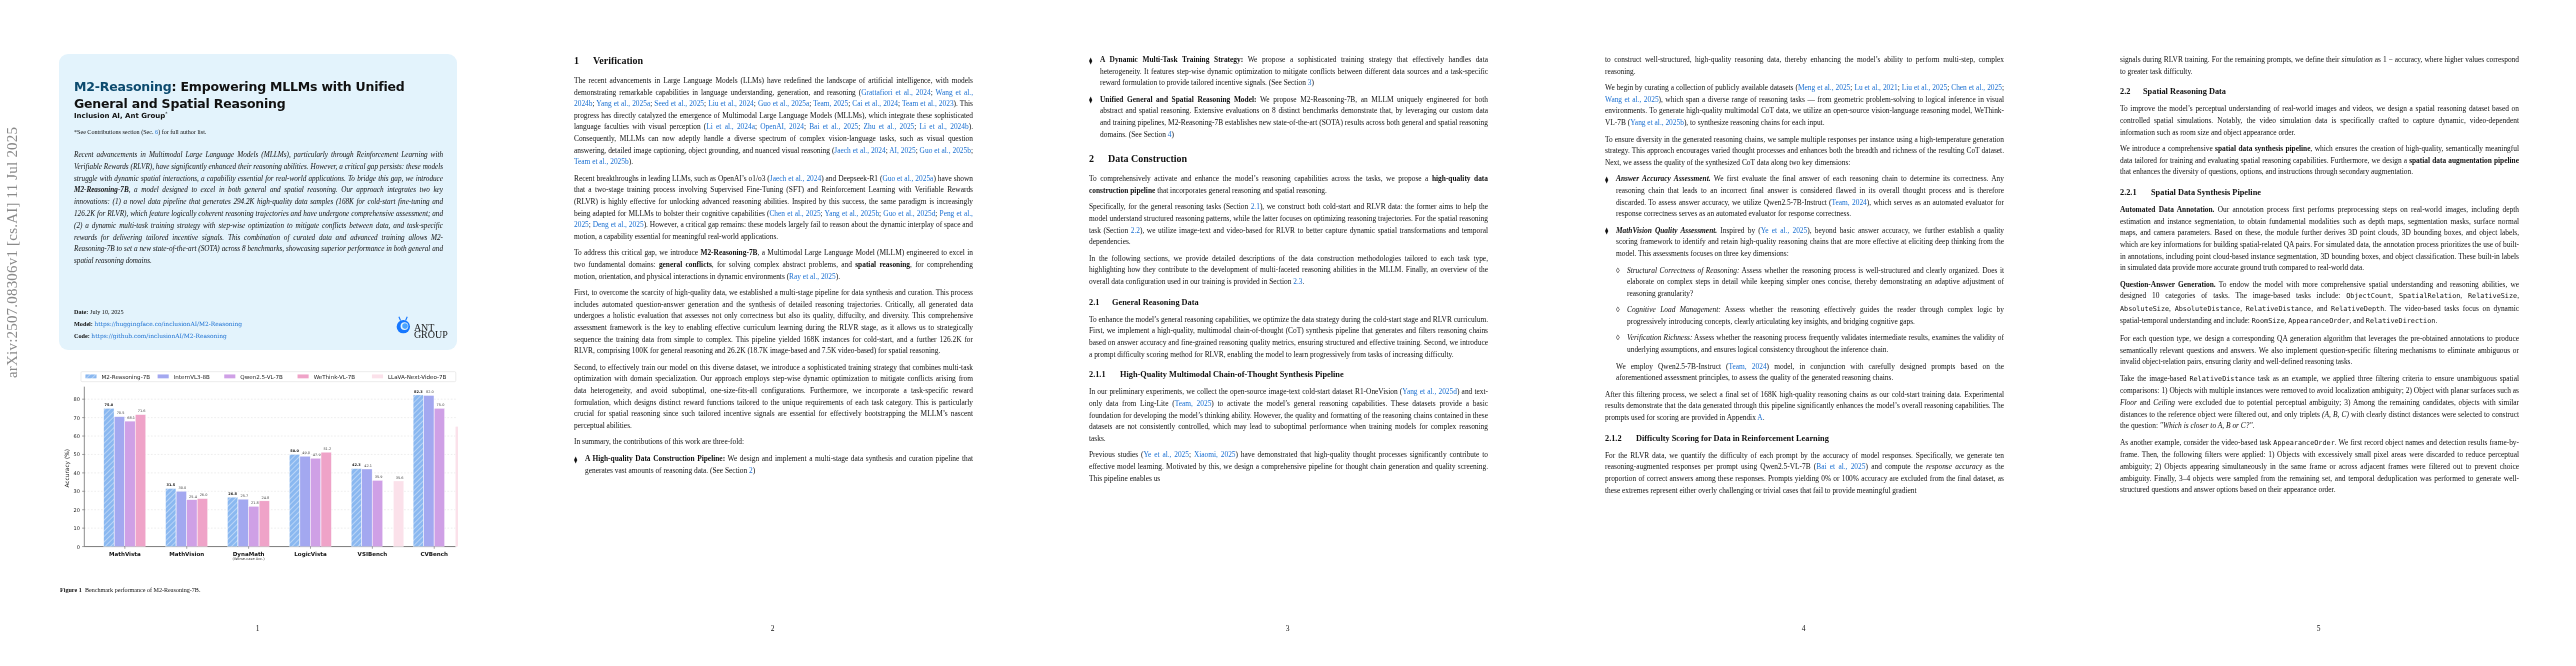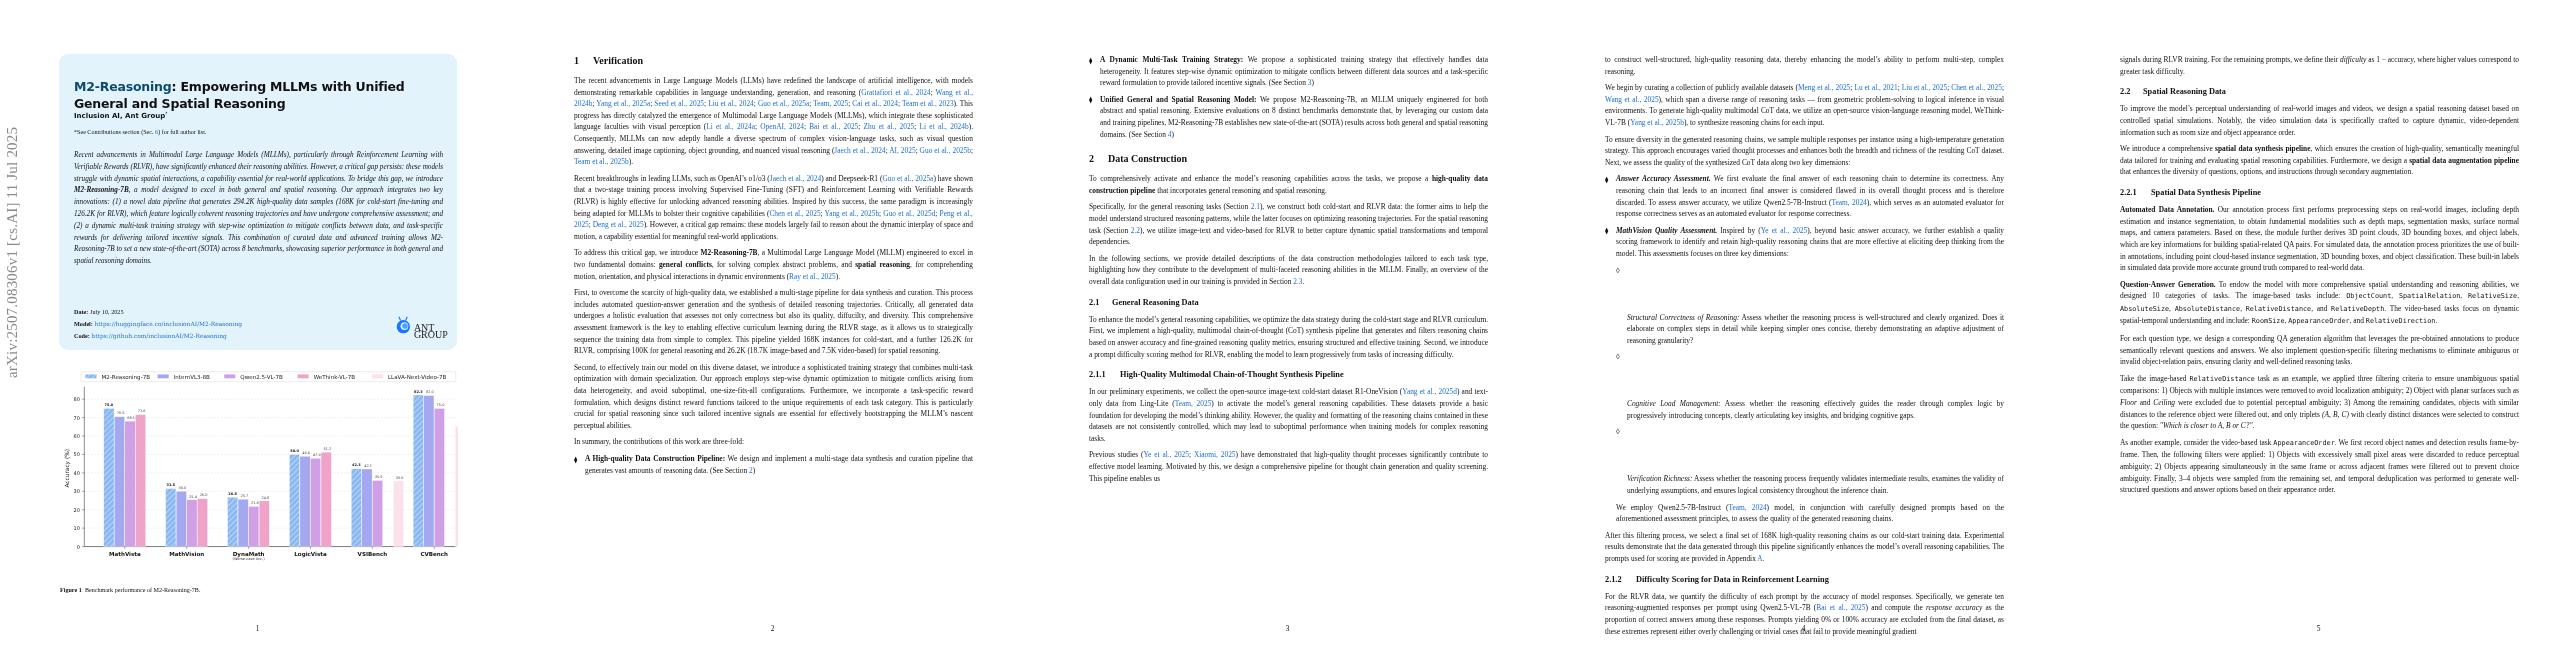--- a/index.html
+++ b/index.html
@@ -12,21 +12,21 @@
   .subsec { font-weight:bold; font-size:8.3px; margin:9px 0 5.6px 0; }
   .subsec .num { display:inline-block; width:23px; }
   .subsub .num { display:inline-block; width:31px; }
   .cite { color:#1a6fd1; }
   .pnum { position:absolute; top:624px; width:515px; text-align:center; font-size:7.5px; }
   .bullet { display:flex; margin:0 0 5px 0; }
   .bullet .mark { width:11px; flex:none; font-size:6.7px; padding-top:0.6px; }
   .bullet .body { flex:1; }
   .sub-bullet { display:flex; margin:0 0 5px 11px; }
   .sub-bullet .mark { width:11px; flex:none; }
-  .sub-bullet .body { flex:1;margin-top:47px; }
+  .sub-bullet .body { flex:1; }
   .mono { font-family:"DejaVu Sans Mono","Liberation Mono",monospace; font-size:6.8px; }
   
   .arxiv { position:absolute; left:4.4px; top:378px; transform:rotate(-90deg); transform-origin:0 0; font-size:15px; color:#8a8a8a; white-space:nowrap; letter-spacing:0.2px; }
   .absbox { position:absolute; left:59px; top:54px; width:398px; height:296px; background:#e3f3fc; border-radius:9px; }
   .title { position:absolute; left:74px; top:79px; width:378px; font-family:"DejaVu Sans","Liberation Sans",sans-serif; font-weight:bold; font-size:12.5px; line-height:16.7px; color:#111; letter-spacing:-0.2px; }
   .title .brand { color:#0c4a6e; }
   .authors { position:absolute; left:74px; top:111px; font-family:"DejaVu Sans","Liberation Sans",sans-serif; font-weight:bold; font-size:7px; }
   .authors sup { font-size:4.4px; font-weight:normal; }
   .footnote { position:absolute; left:74px; top:129px; font-size:6.1px; }
   .abstract { position:absolute; left:74px; top:150px; width:369px; font-style:italic; font-size:7.2px; line-height:11.8px; text-align:justify; }
@@ -264,21 +264,21 @@
     <p style="margin-left:11px">We employ Qwen2.5-7B-Instruct (<span class="cite">Team, 2024</span>) model, in conjunction with carefully designed prompts based on the aforementioned assessment principles, to assess the quality of the generated reasoning chains.</p>
     <p>After this filtering process, we select a final set of 168K high-quality reasoning chains as our cold-start training data. Experimental results demonstrate that the data generated through this pipeline significantly enhances the model’s overall reasoning capabilities. The prompts used for scoring are provided in Appendix <span class="cite">A</span>.</p>
     <div class="subsec subsub"><span class="num">2.1.2</span><span>Difficulty Scoring for Data in Reinforcement Learning</span></div>
     <p>For the RLVR data, we quantify the difficulty of each prompt by the accuracy of model responses. Specifically, we generate ten reasoning-augmented responses per prompt using Qwen2.5-VL-7B (<span class="cite">Bai et al., 2025</span>) and compute the <i>response accuracy</i> as the proportion of correct answers among these responses. Prompts yielding 0% or 100% accuracy are excluded from the final dataset, as these extremes represent either overly challenging or trivial cases that fail to provide meaningful gradient</p>
   </div>
   <div class="pnum">4</div>
 </div>
 
 <div class="page" style="left:2061px">
   <div class="col" style="top:54px">
-    <p>signals during RLVR training. For the remaining prompts, we define their <i>difficulty</i> as 1 − accuracy, where higher values correspond to greater task difficulty.</p>
+    <p>signals during RLVR training. For the remaining prompts, we define their <i>simulation</i> as 1 − accuracy, where higher values correspond to greater task difficulty.</p>
     <div class="subsec"><span class="num">2.2</span><span>Spatial Reasoning Data</span></div>
     <p>To improve the model’s perceptual understanding of real-world images and videos, we design a spatial reasoning dataset based on controlled spatial simulations. Notably, the video simulation data is specifically crafted to capture dynamic, video-dependent information such as room size and object appearance order.</p>
     <p>We introduce a comprehensive <b>spatial data synthesis pipeline</b>, which ensures the creation of high-quality, semantically meaningful data tailored for training and evaluating spatial reasoning capabilities. Furthermore, we design a <b>spatial data augmentation pipeline</b> that enhances the diversity of questions, options, and instructions through secondary augmentation.</p>
     <div class="subsec subsub"><span class="num">2.2.1</span><span>Spatial Data Synthesis Pipeline</span></div>
     <p><b>Automated Data Annotation.</b> Our annotation process first performs preprocessing steps on real-world images, including depth estimation and instance segmentation, to obtain fundamental modalities such as depth maps, segmentation masks, surface normal maps, and camera parameters. Based on these, the module further derives 3D point clouds, 3D bounding boxes, and object labels, which are key informations for building spatial-related QA pairs. For simulated data, the annotation process prioritizes the use of built-in annotations, including point cloud-based instance segmentation, 3D bounding boxes, and object classification. These built-in labels in simulated data provide more accurate ground truth compared to real-world data.</p>
     <p><b>Question-Answer Generation.</b> To endow the model with more comprehensive spatial understanding and reasoning abilities, we designed 10 categories of tasks. The image-based tasks include: <span class="mono">ObjectCount</span>, <span class="mono">SpatialRelation</span>, <span class="mono">RelativeSize</span>, <span class="mono">AbsoluteSize</span>, <span class="mono">AbsoluteDistance</span>, <span class="mono">RelativeDistance</span>, and <span class="mono">RelativeDepth</span>. The video-based tasks focus on dynamic spatial-temporal understanding and include: <span class="mono">RoomSize</span>, <span class="mono">AppearanceOrder</span>, and <span class="mono">RelativeDirection</span>.</p>
     <p>For each question type, we design a corresponding QA generation algorithm that leverages the pre-obtained annotations to produce semantically relevant questions and answers. We also implement question-specific filtering mechanisms to eliminate ambiguous or invalid object-relation pairs, ensuring clarity and well-defined reasoning tasks.</p>
     <p>Take the image-based <span class="mono">RelativeDistance</span> task as an example, we applied three filtering criteria to ensure unambiguous spatial comparisons: 1) Objects with multiple instances were removed to avoid localization ambiguity; 2) Object with planar surfaces such as <i>Floor</i> and <i>Ceiling</i> were excluded due to potential perceptual ambiguity; 3) Among the remaining candidates, objects with similar distances to the reference object were filtered out, and only triplets <i>(A, B, C)</i> with clearly distinct distances were selected to construct the question: <i>"Which is closer to A, B or C?"</i>.</p>
     <p>As another example, consider the video-based task <span class="mono">AppearanceOrder</span>. We first record object names and detection results frame-by-frame. Then, the following filters were applied: 1) Objects with excessively small pixel areas were discarded to reduce perceptual ambiguity; 2) Objects appearing simultaneously in the same frame or across adjacent frames were filtered out to prevent choice ambiguity. Finally, 3–4 objects were sampled from the remaining set, and temporal deduplication was performed to generate well-structured questions and answer options based on their appearance order.</p>
   </div>

